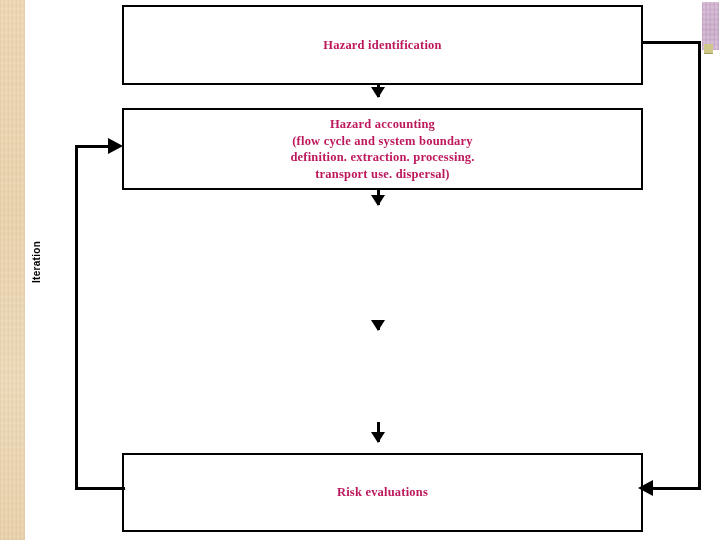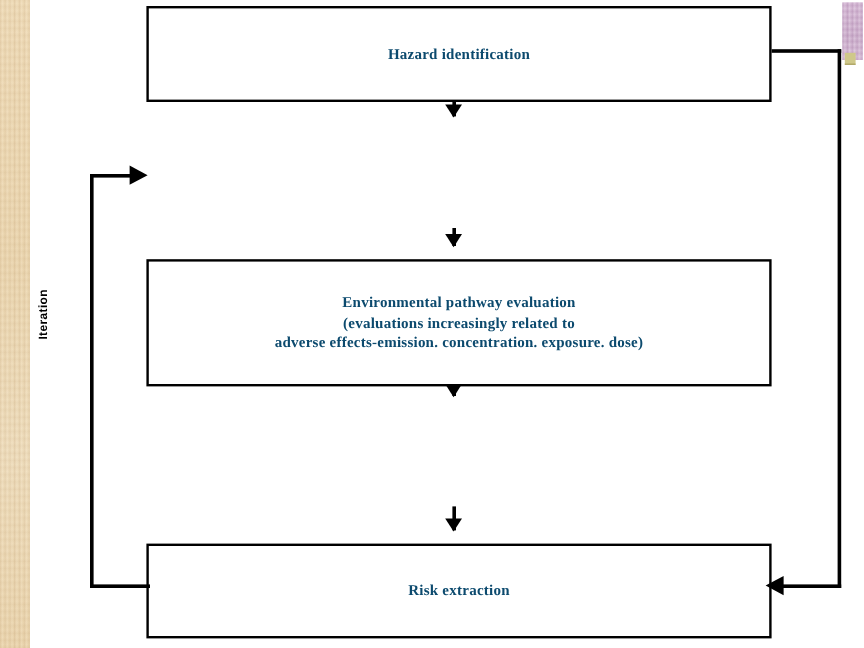--- a/index.html
+++ b/index.html
@@ -76,21 +76,21 @@
     background: #ffffff;
     display: flex;
     align-items: center;
     justify-content: center;
     text-align: center;
   }
   .node-text {
     font-weight: bold;
     font-size: 12.5px;
     line-height: 1.32;
-    color: #0c4a6e;
+    color: #be185d;
     letter-spacing: 0.2px;
     padding: 0 10px;
     white-space: pre-line;
   }
 
   #node-0 { top: 5px;   height: 80px; }
   #node-1 { top: 108px; height: 82px; }
   #node-2 { top: 216px; height: 106px; }
   #node-3 { top: 330px; height: 92px; }
   #node-4 { top: 453px; height: 79px; }
@@ -172,42 +172,43 @@
   <div class="right-swatch-mark"></div>
 
   <div class="node" id="node-0">
     <span class="node-text">Hazard identification</span>
   </div>
 
   <div class="connector" id="connector-0">
     <span class="head"></span>
   </div>
 
+  <div class="node" id="node-1">
+    <span class="node-text">Hazard accounting
+(flow cycle and system boundary
+definition. extraction. processing.
+transport use. dispersal)</span>
+  </div>
 
   <div class="connector" id="connector-1">
     <span class="head"></span>
   </div>
 
-  <div class="node" id="node-2">
-    <span class="node-text">Environmental pathway evaluation
-(evaluations increasingly related to
-adverse effects-emission. concentration. exposure. dose)</span>
-  </div>
 
   <div class="connector" id="connector-2">
     <span class="head"></span>
   </div>
 
 
   <div class="connector" id="connector-3">
     <span class="head"></span>
   </div>
 
   <div class="node" id="node-4">
-    <span class="node-text">Risk extraction</span>
+    <span class="node-text">Risk evaluations</span>
   </div>
 
   <div class="loop-seg" id="loop-left-bottom"></div>
   <div class="loop-seg" id="loop-left-vert"></div>
   <div class="loop-seg" id="loop-left-top"></div>
   <div id="loop-left-head"></div>
 
   <div class="loop-seg" id="loop-right-top"></div>
   <div class="loop-seg" id="loop-right-vert"></div>
   <div class="loop-seg" id="loop-right-bottom"></div>

